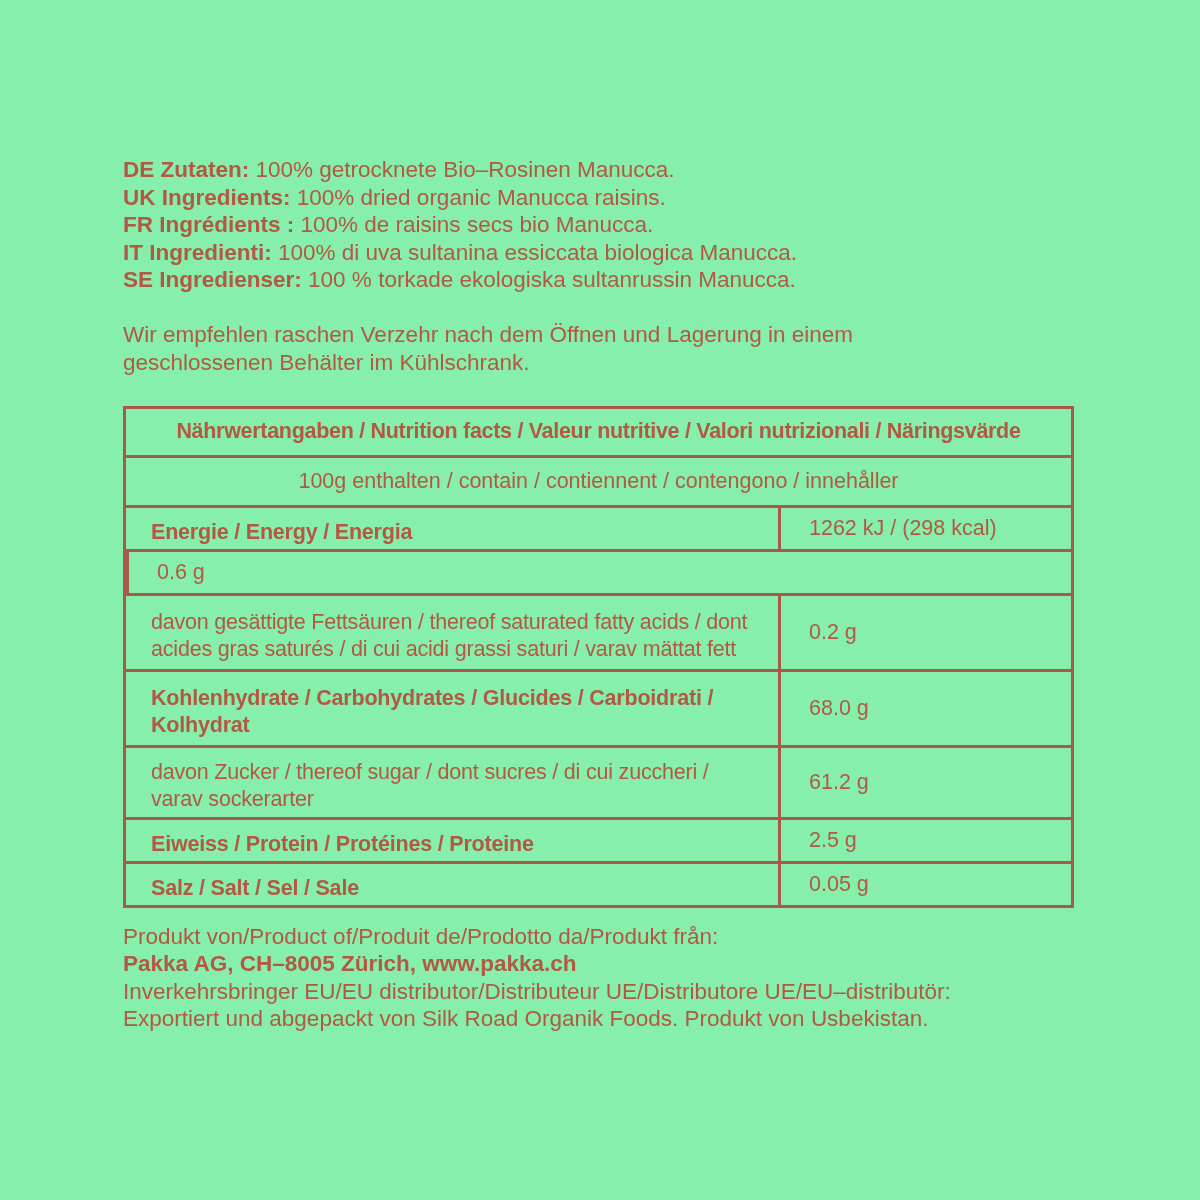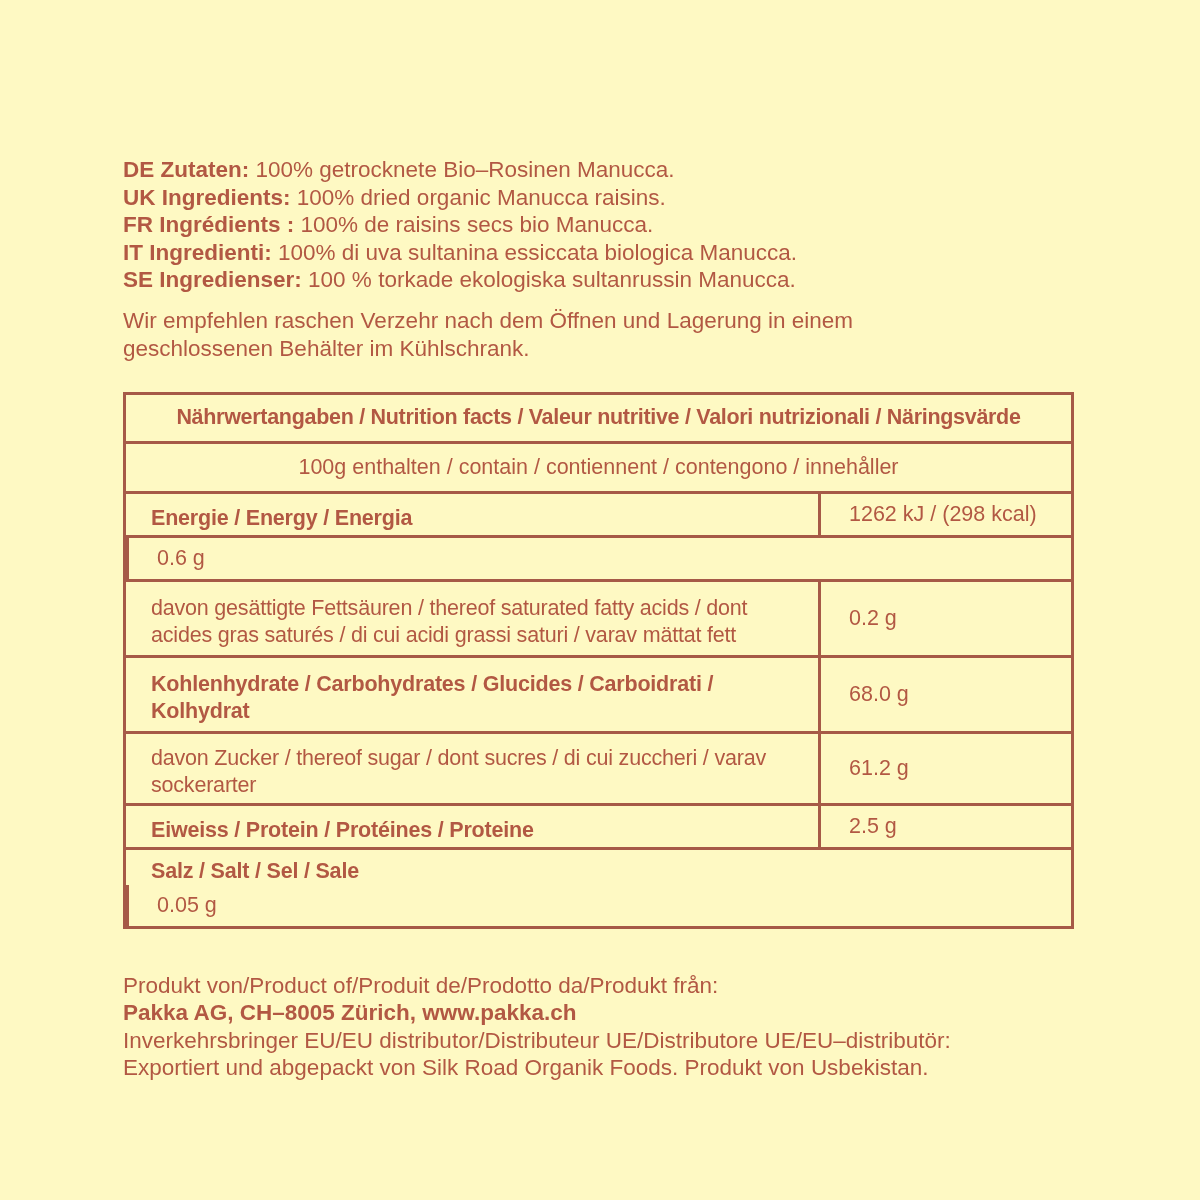--- a/index.html
+++ b/index.html
@@ -4,41 +4,41 @@
 <style>
   html, body {
     margin: 0;
     padding: 0;
     background: #ffffff;
   }
   .sheet {
     position: relative;
     width: 1200px;
     height: 1200px;
-    background: #fef9c3;
+    background: #86efac;
     font-family: "Liberation Sans", sans-serif;
     color: #b25843;
     overflow: hidden;
   }
   .content {
     position: absolute;
     left: 123px;
     top: 156px;
     width: 951px;
   }
   
   .ingredients {
     font-size: 22.5px;
     line-height: 27.5px;
   }
   .ing-line { white-space: nowrap; }
   .ing-prefix { font-weight: bold; }
   
   .storage-note {
-    margin-top: 13px;
+    margin-top: 27px;
     font-size: 22.5px;
     line-height: 28px;
     max-width: 860px;
   }
   
   .ntable {
     margin-top: 29px;
     border: 3px solid #a65a47;
     width: 951px;
     box-sizing: border-box;
@@ -73,36 +73,36 @@
     align-items: center;
     padding: 8px 20px 0 25px;
     font-size: 21.5px;
     line-height: 27px;
     letter-spacing: -0.2px;
     box-sizing: border-box;
     border-radius: 14px;
   }
   .tlabel.bold { font-weight: bold; }
   .tvalue {
-    width: 253px;
+    width: 293px;
     flex: none;
     display: flex;
     align-items: center;
     border-left: 3px solid #a65a47;
     padding: 8px 10px 8px 28px;
     font-size: 21.5px;
     box-sizing: border-box;
   }
   .rh-s  { min-height: 42px; }
-  .rh-s2 { min-height: 43px; flex-direction: column; }
+  .rh-s2 { min-height: 43px; }
   .rh-d  { min-height: 76px; gap: 10px; }
   .rh-d2 { min-height: 72px; }
   
   .footer {
-    margin-top: 43px;
+    margin-top: 15px;
     font-size: 22.5px;
     line-height: 27.5px;
   }
   .f-bold { font-weight: bold; }
 </style>
 </head>
 <body>
 
 <div class="sheet">
   <div class="content">

